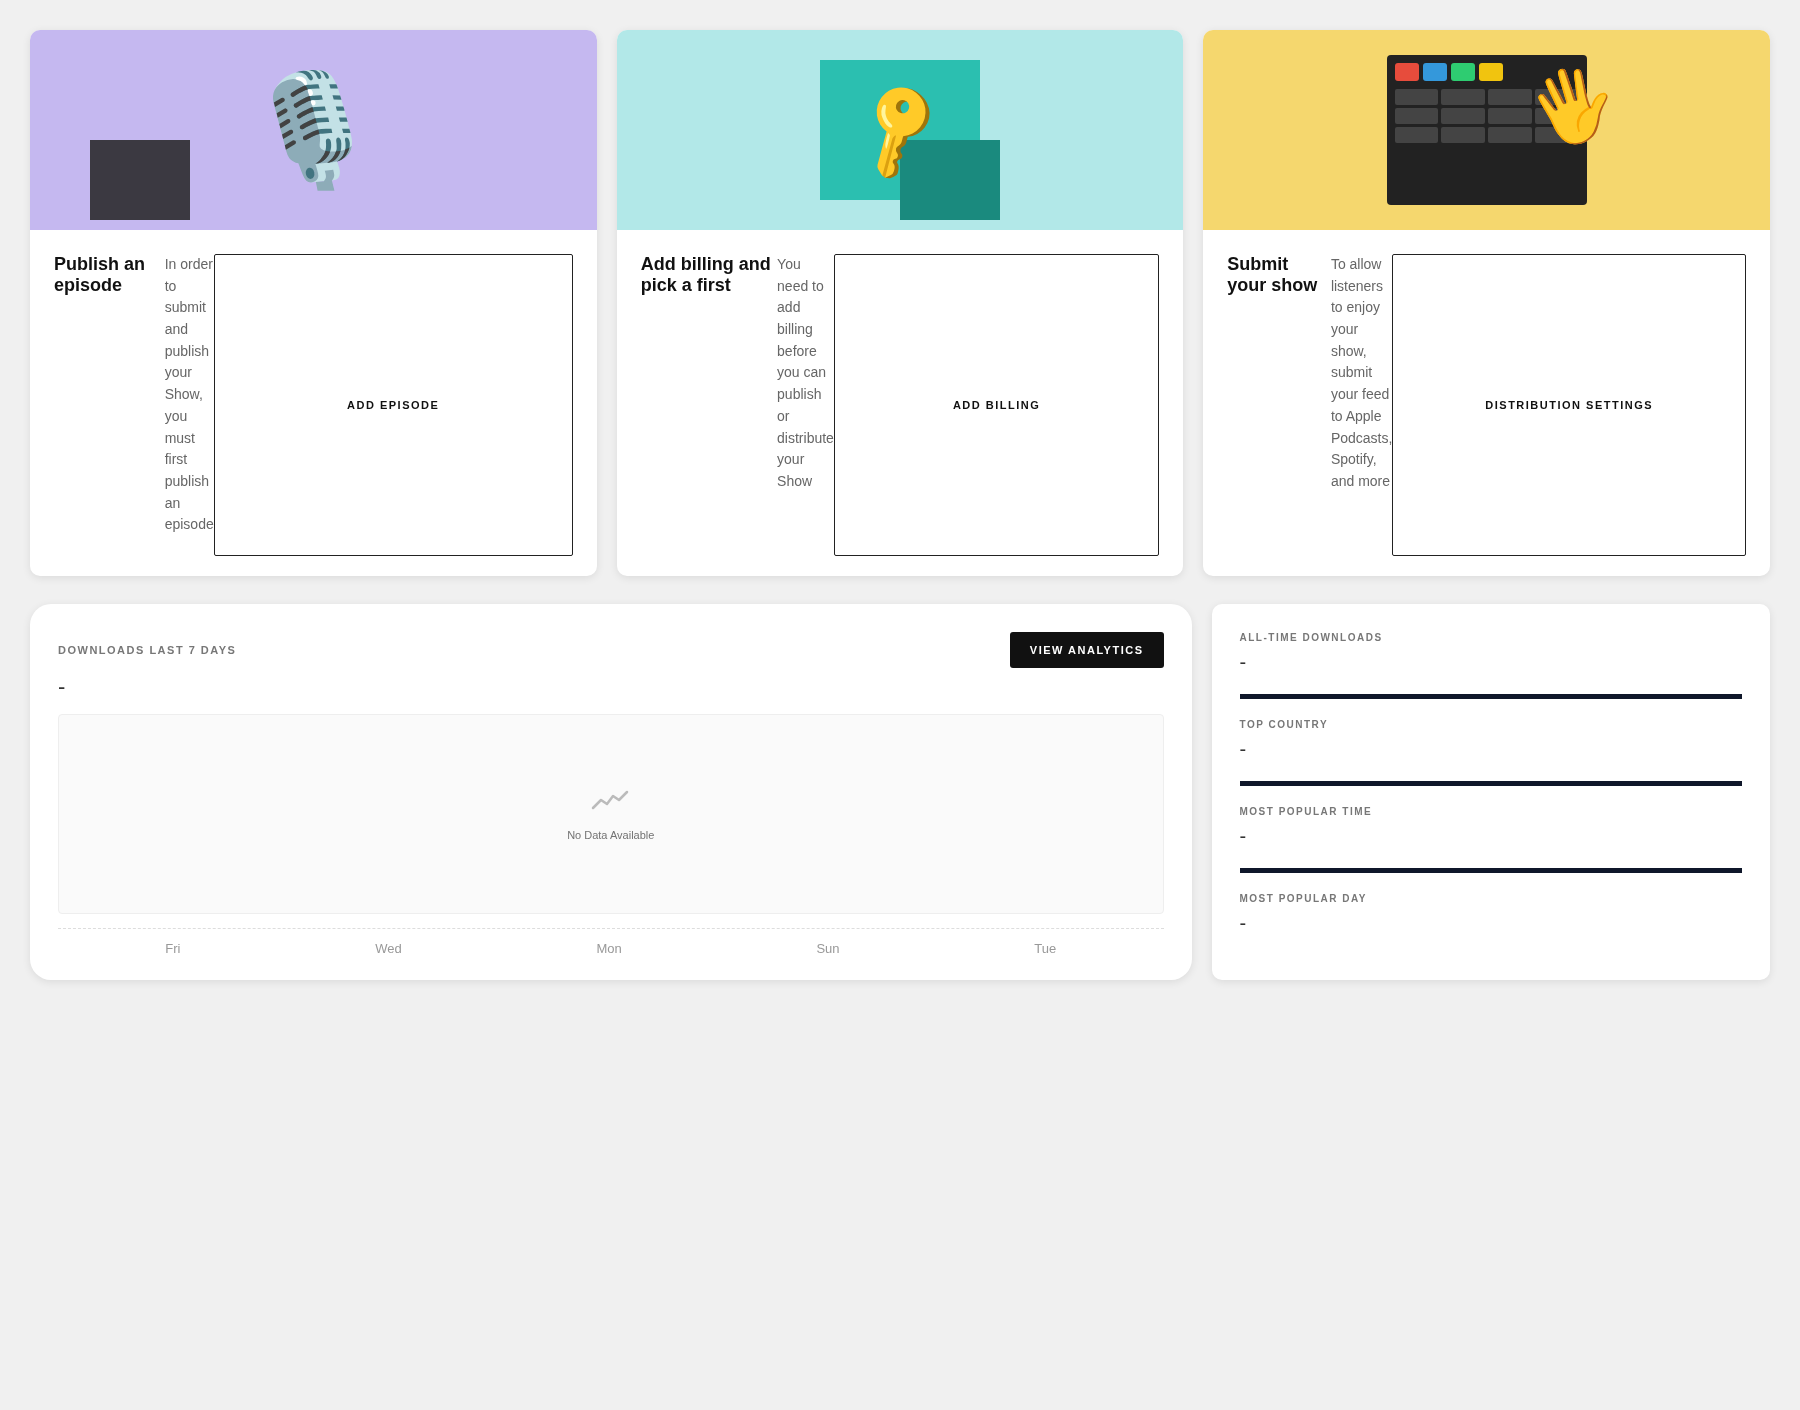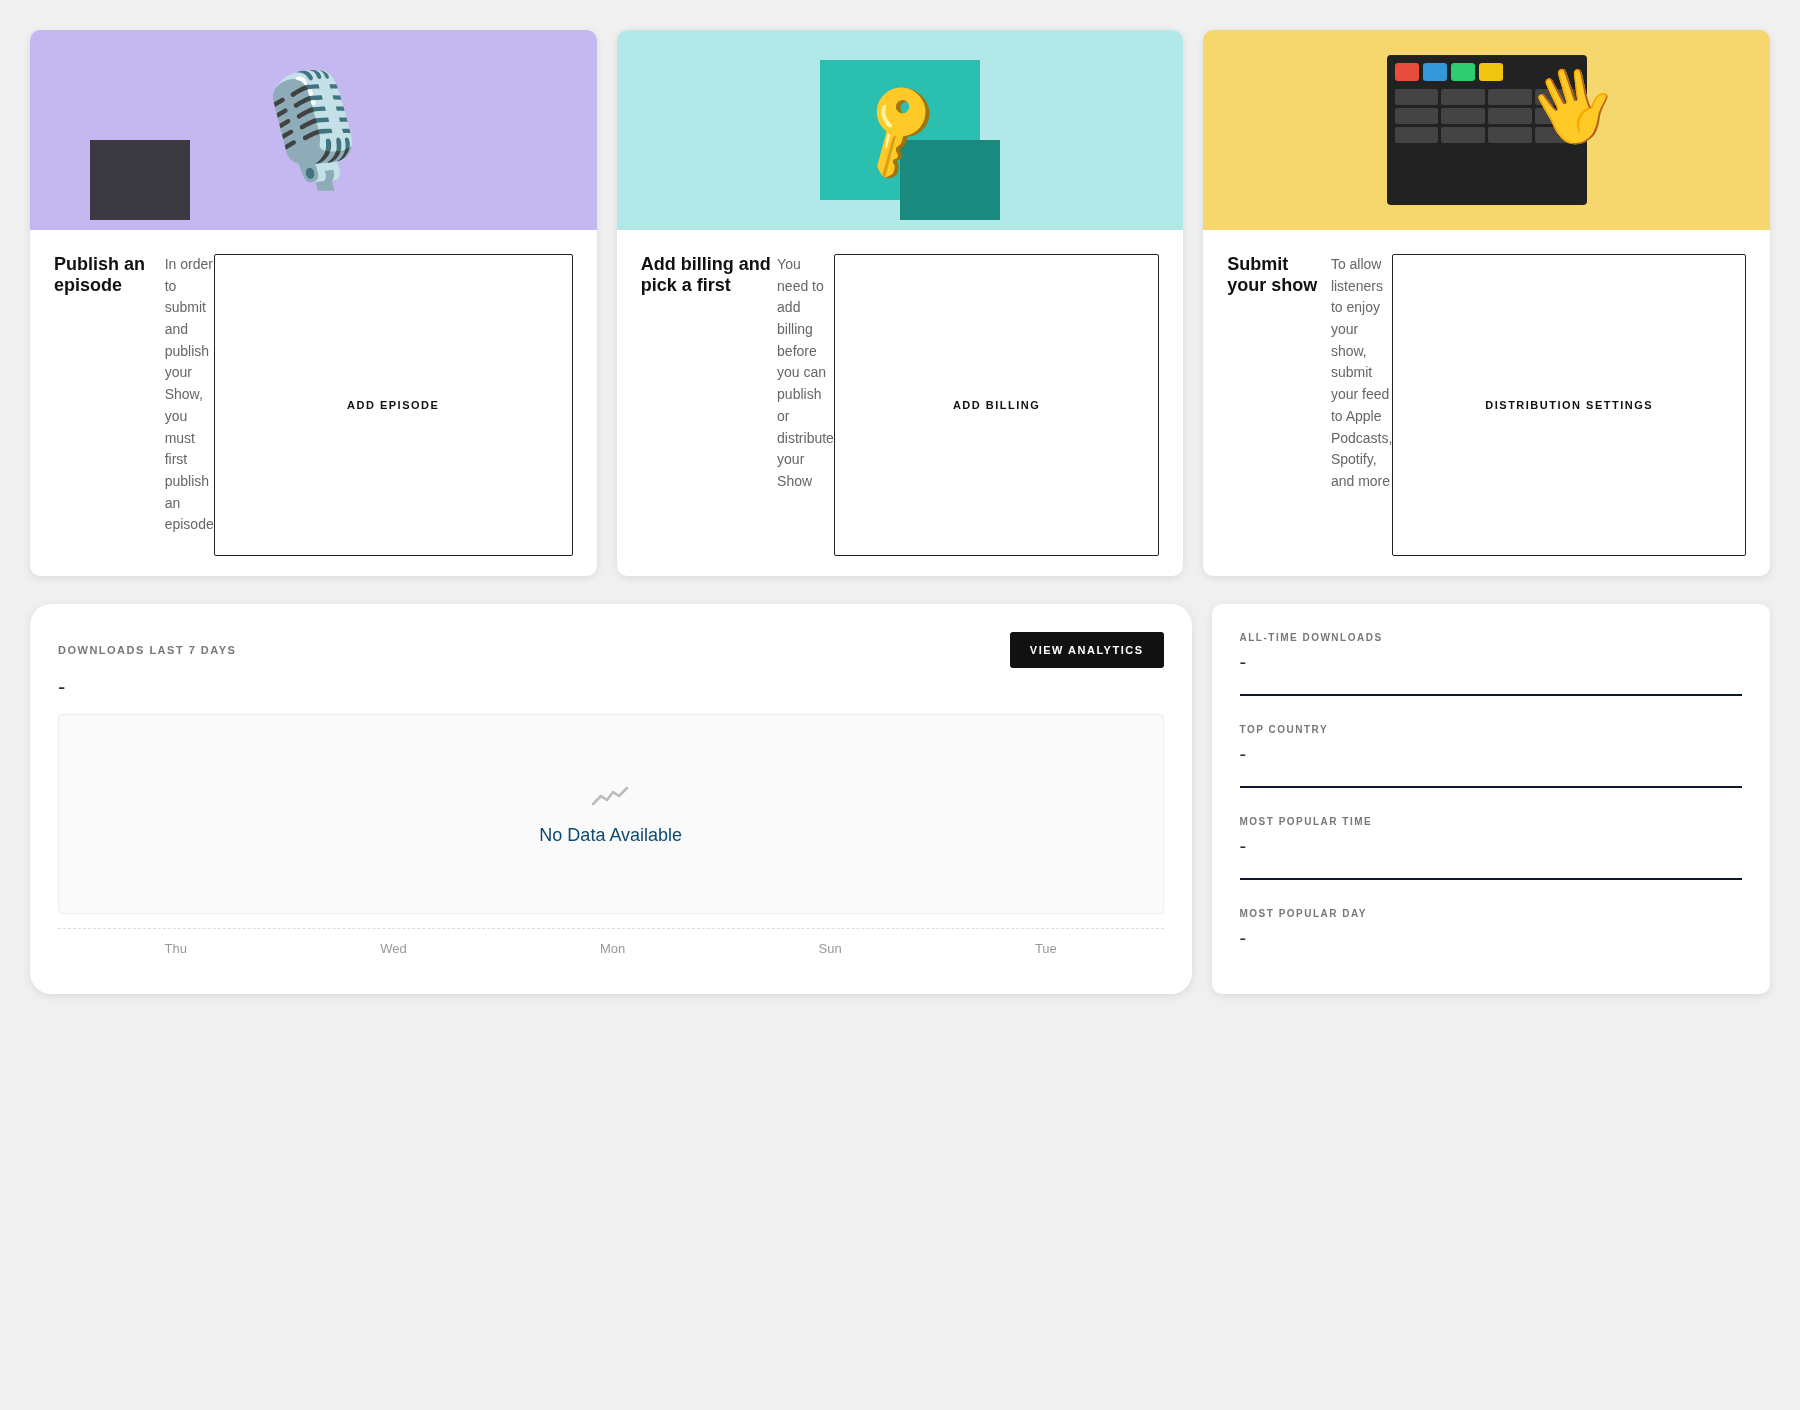--- a/index.html
+++ b/index.html
@@ -242,22 +242,22 @@
       gap: 8px;
       margin-bottom: 0;
     }
 
     .no-data-icon {
       font-size: 26px;
       color: #bbb;
     }
 
     .no-data-text {
-      font-size: 18px;
-      color: #0c4a6e;
+      font-size: 11px;
+      color: #737373;
     }
 
     .chart-xaxis {
       display: flex;
       justify-content: space-around;
       margin-top: 14px;
       padding: 0 10px;
       border-top: 1px dashed #ddd;
       padding-top: 12px;
     }
@@ -273,22 +273,22 @@
       border-radius: 10px;
       box-shadow: 0 2px 8px rgba(0,0,0,0.09);
       flex: 1;
       padding: 28px 28px 24px;
       display: flex;
       flex-direction: column;
     }
 
     .stat-section {
       padding-bottom: 20px;
-      margin-bottom: 28px;
-      border-bottom: 2px solid #0f172a;
+      margin-bottom: 20px;
+      border-bottom: 5px solid #0f172a;
     }
 
     .stat-section:last-child {
       border-bottom: none;
       margin-bottom: 0;
     }
 
     .stat-label {
       font-size: 10px;
       font-weight: 700;
@@ -378,21 +378,21 @@
     <div class="dash-value">-</div>
     <div class="chart-area">
       <div class="no-data-icon">
         <svg width="40" height="28" viewBox="0 0 40 28" fill="none">
           <polyline points="2,22 10,14 16,18 22,10 28,14 36,6" stroke="#bbb" stroke-width="2.5" fill="none" stroke-linecap="round" stroke-linejoin="round"></polyline>
         </svg>
       </div>
       <span class="no-data-text">No Data Available</span>
     </div>
     <div class="chart-xaxis">
-      <span class="x-label">Thu</span>
+      <span class="x-label">Fri</span>
       <span class="x-label">Wed</span>
       <span class="x-label">Mon</span>
       <span class="x-label">Sun</span>
       <span class="x-label">Tue</span>
     </div>
   </div>
 
   <div class="stats-card">
     <div class="stat-section">
       <div class="stat-label">ALL-TIME DOWNLOADS</div>

